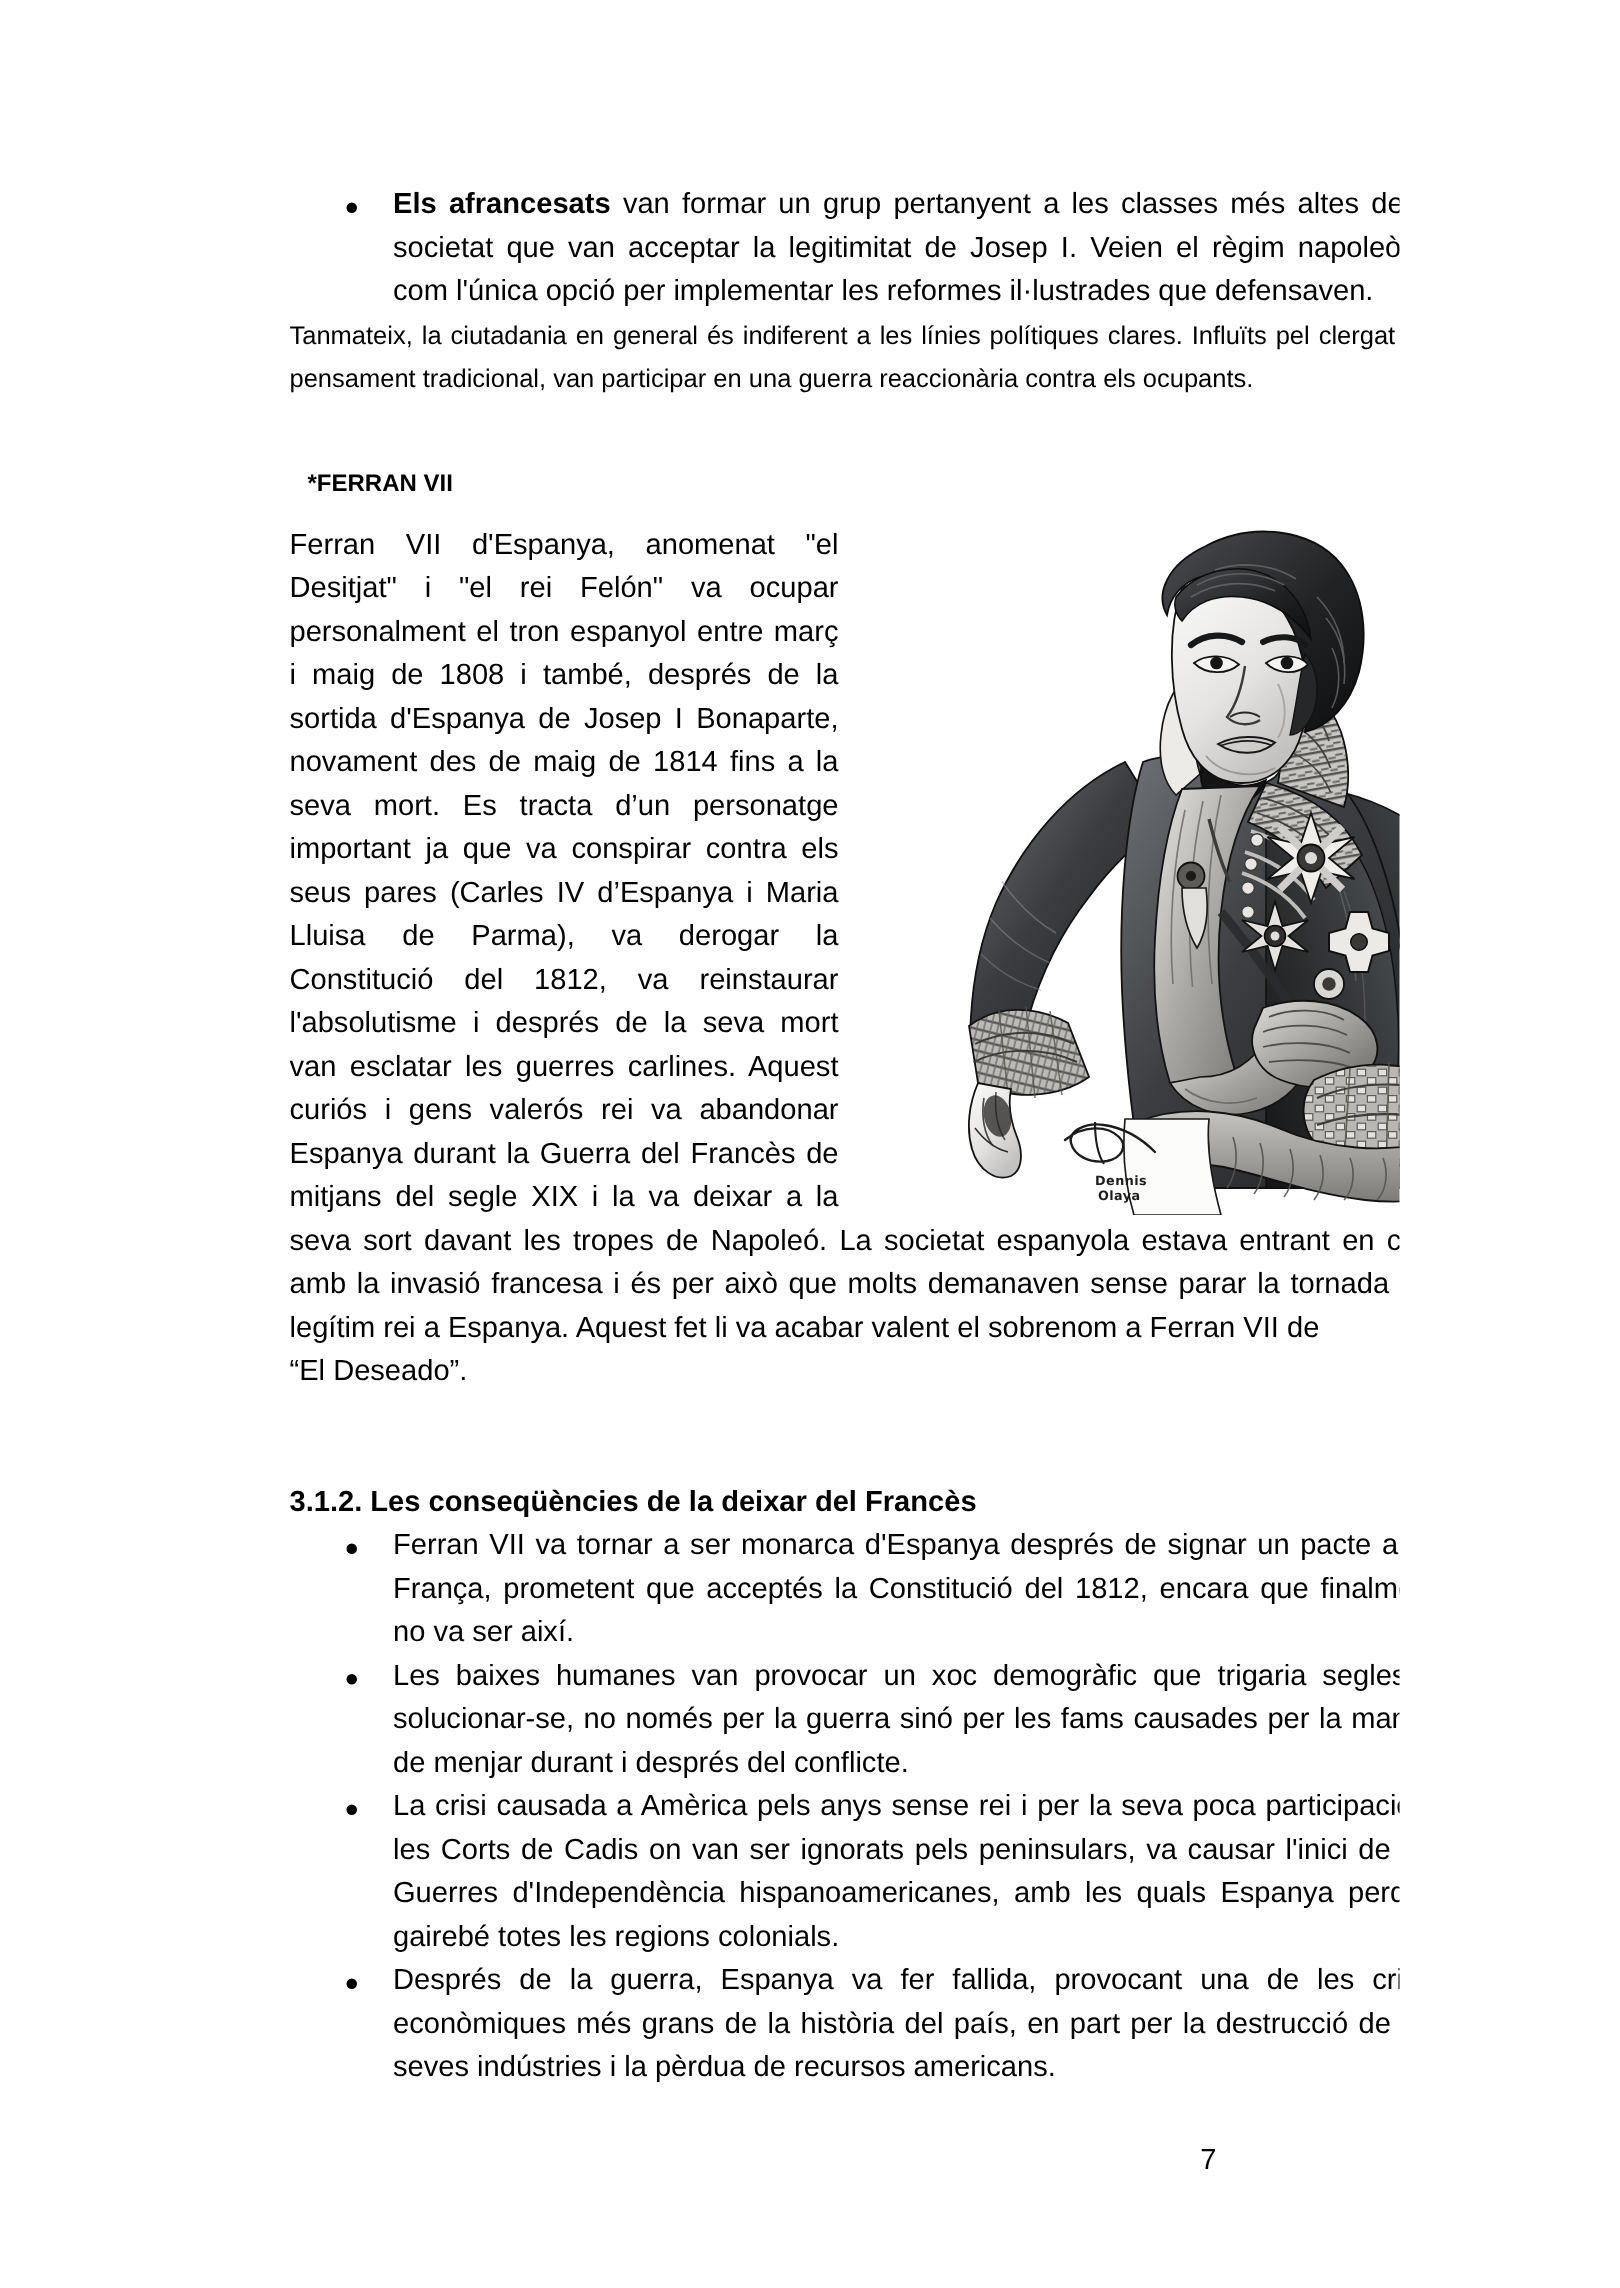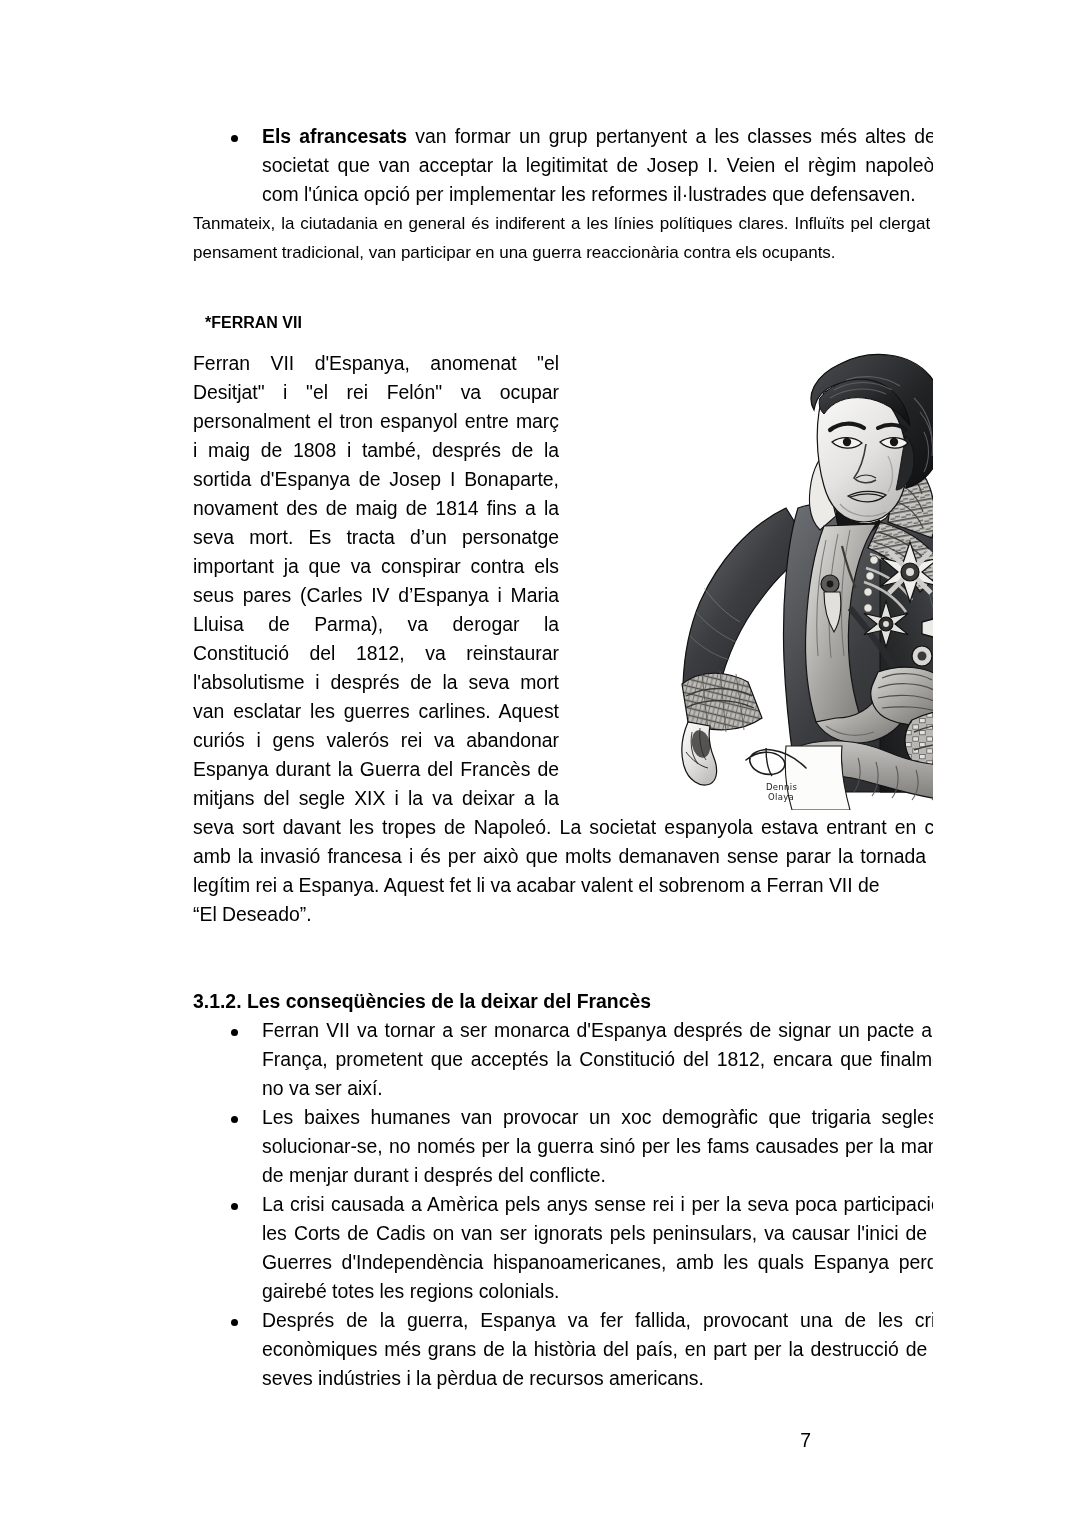--- a/index.html
+++ b/index.html
@@ -106,24 +106,25 @@
     text-align: justify;
     text-justify: inter-word;
   }
   .ferran-col .tail {
     text-align: left;
   }
 
   
   .portrait {
     position: absolute;
-    left: 674px;
+    left: 638px;
     top: 340px;
     width: 375px;
     height: 470px;
+    font-weight: bold;
   }
   .portrait svg { display: block; width: 100%; height: 100%; }
 
   
   .page-number {
     position: absolute;
     right: 122px;
     top: 1428px;
     font-size: 19.4px;
     line-height: 24px;

